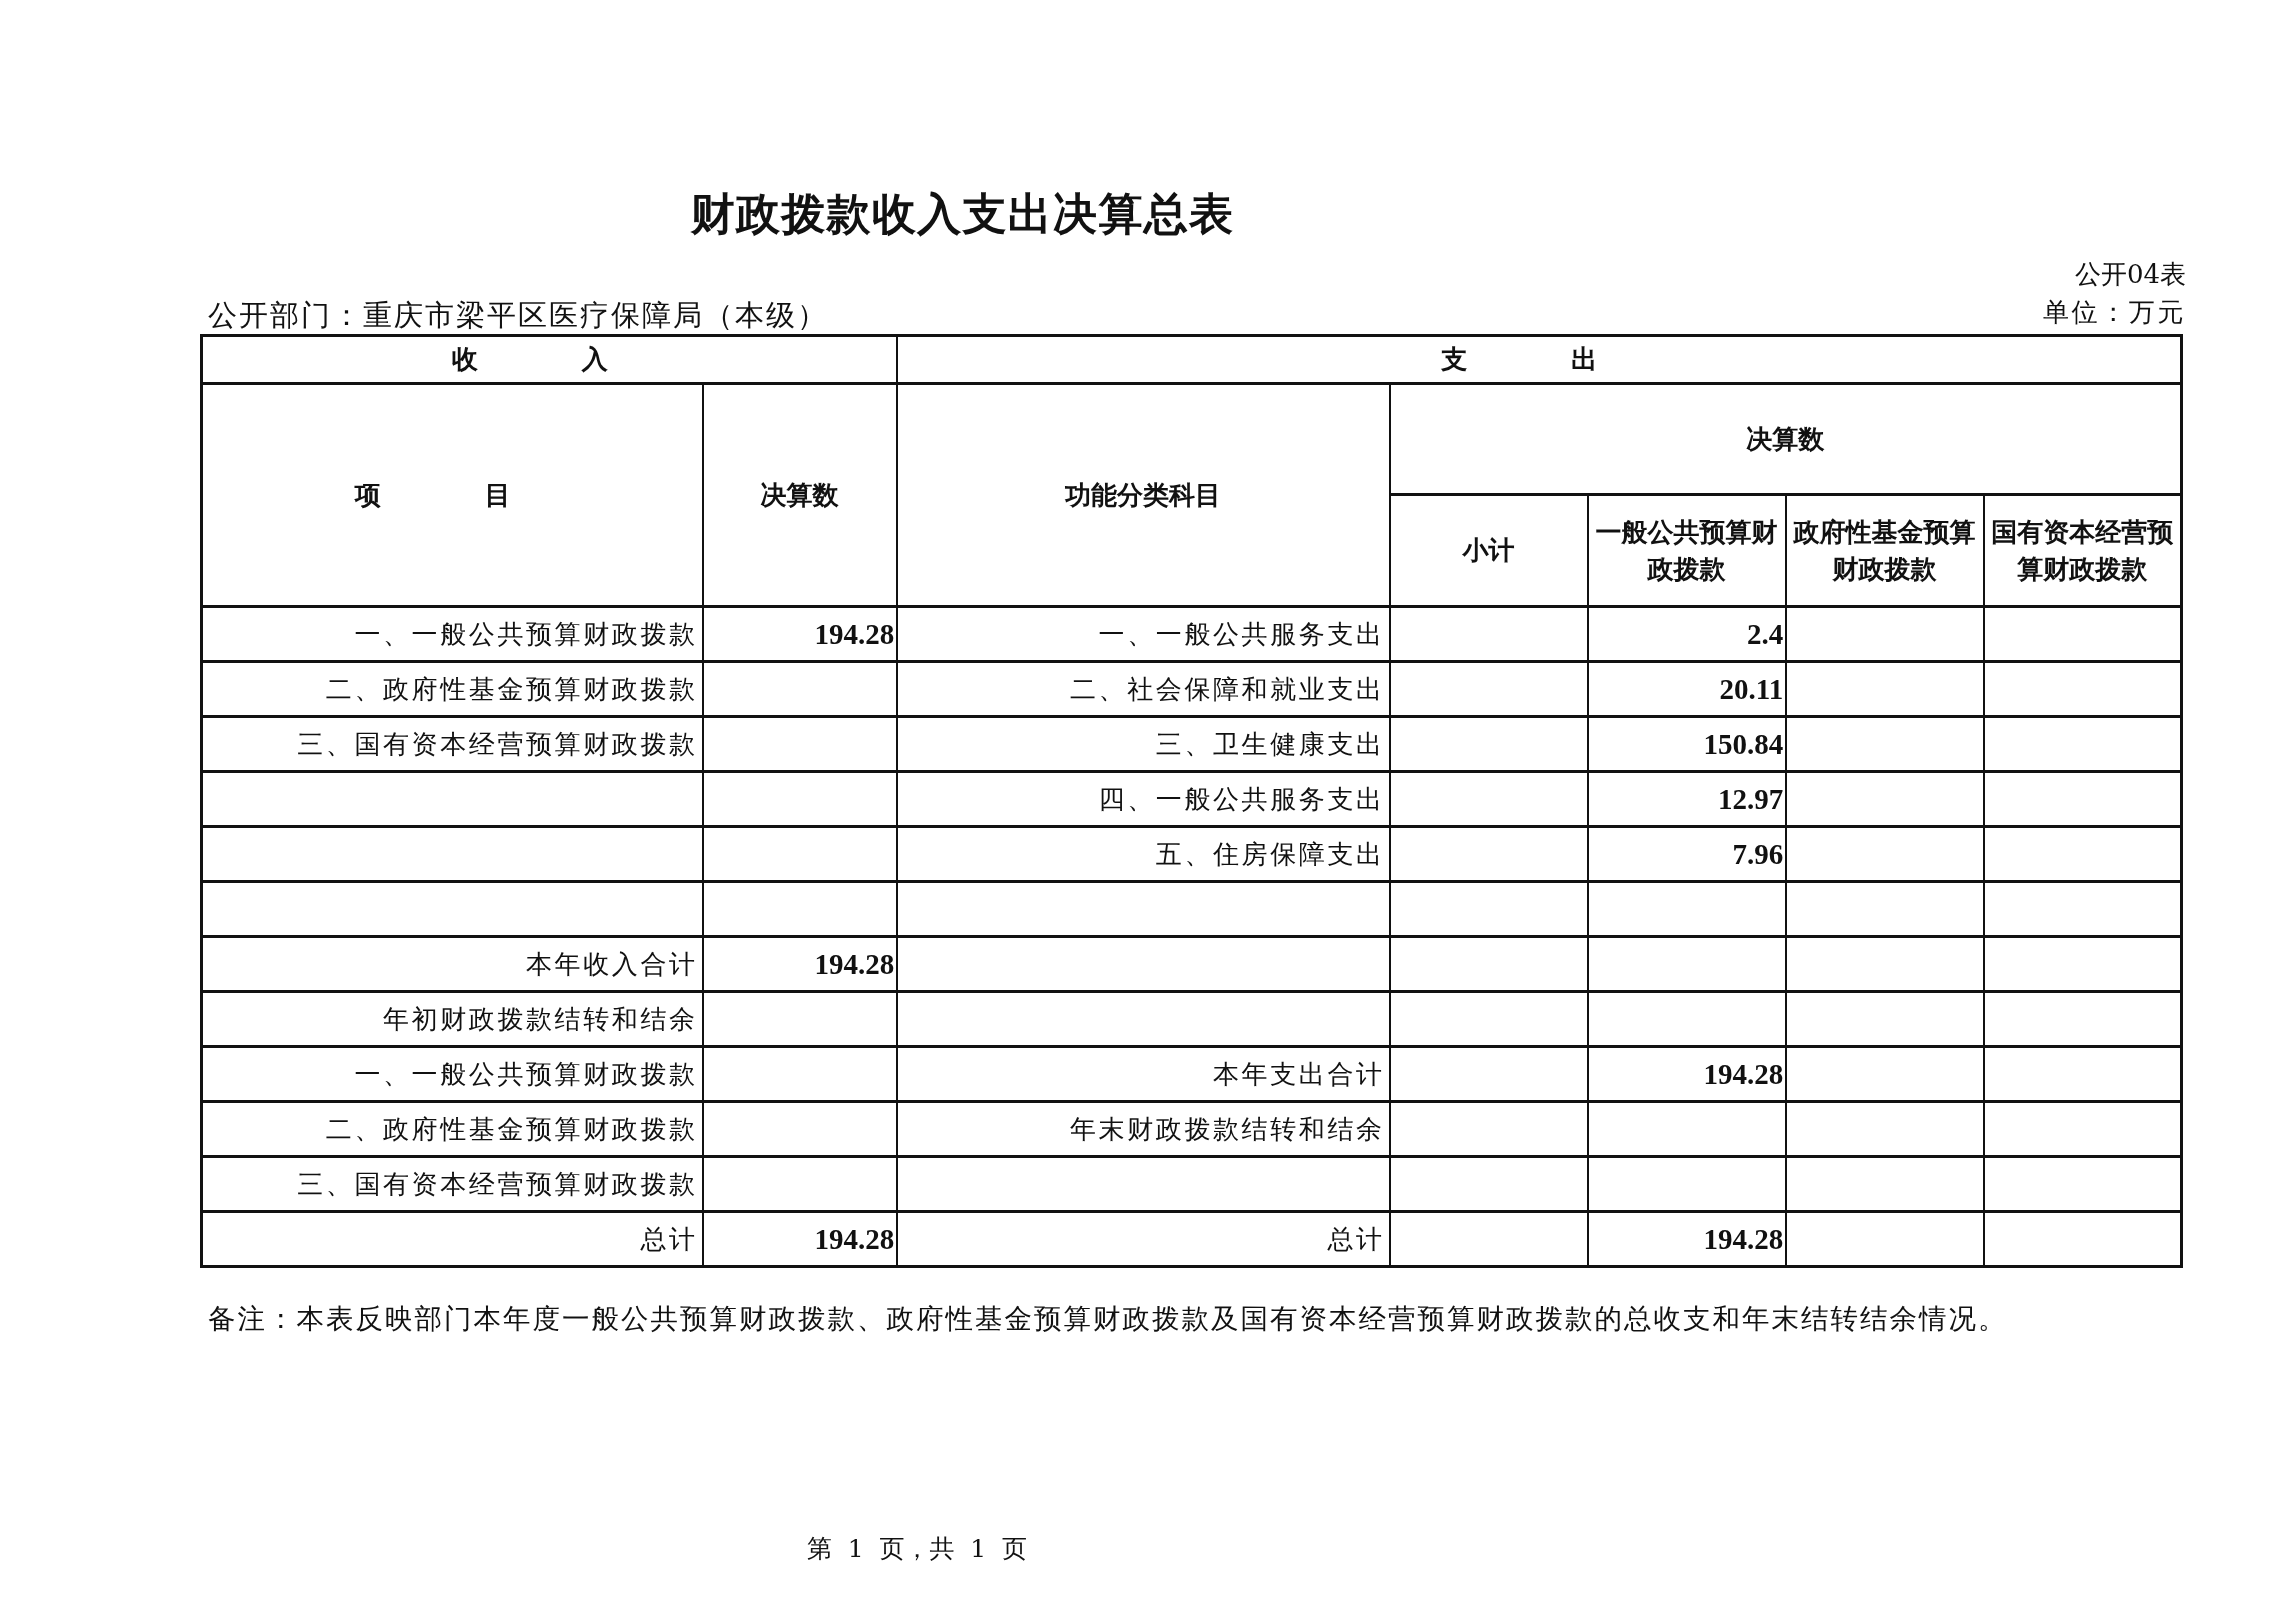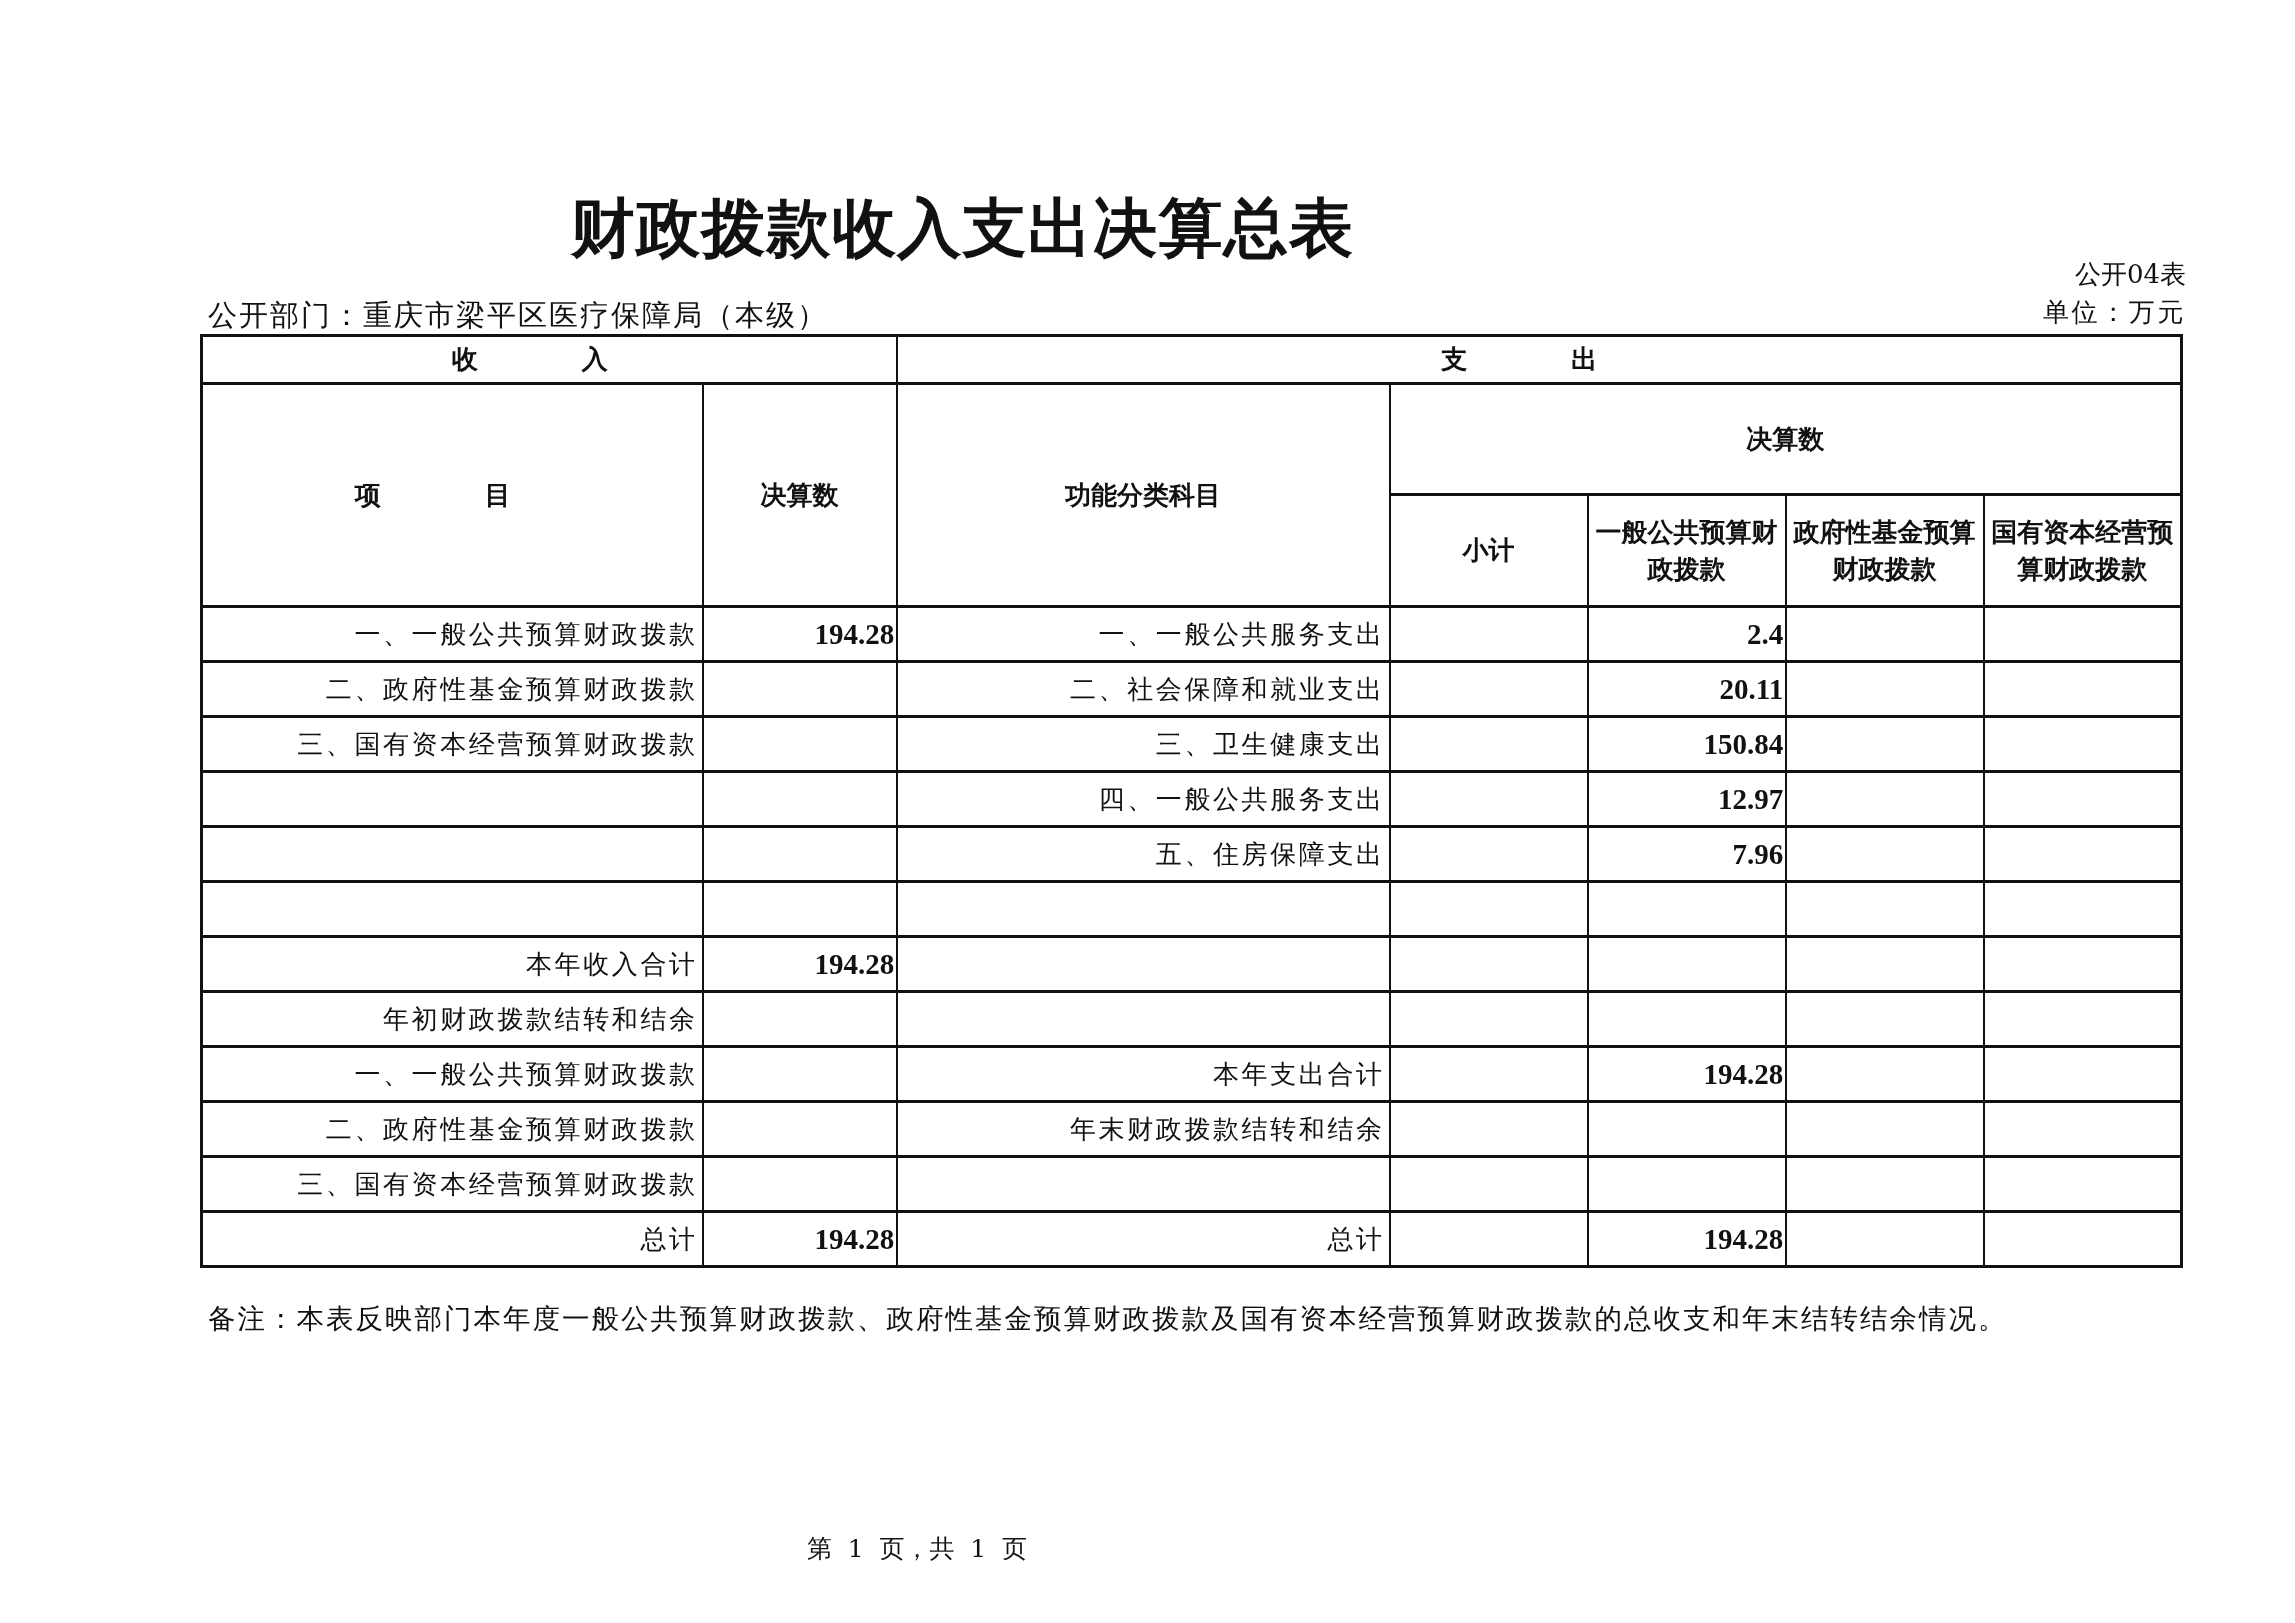--- a/index.html
+++ b/index.html
@@ -3,21 +3,21 @@
 <meta charset="utf-8">
 <style>
   html, body { margin: 0; padding: 0; background: #ffffff; }
   body {
     width: 2295px; height: 1623px; position: relative; overflow: hidden;
     font-family: "DejaVu Serif", "Liberation Serif", serif;
     color: #111111;
   }
   .title {
     position: absolute; left: 0; width: 1925px; top: 185px;
-    text-align: center; font-size: 64px; font-weight: bold; letter-spacing: 1.3px;
+    text-align: center; font-size: 44px; font-weight: bold; letter-spacing: 1.3px;
     font-family: "DejaVu Serif", serif;
   }
   .form-code {
     position: absolute; right: 109px; top: 257px; font-size: 26px; text-align: right;
   }
   .unit {
     position: absolute; right: 109px; top: 295px; font-size: 26px; letter-spacing: 2.6px;
   }
   .dept {
     position: absolute; left: 208px; top: 296px; font-size: 29px; letter-spacing: 2px;

